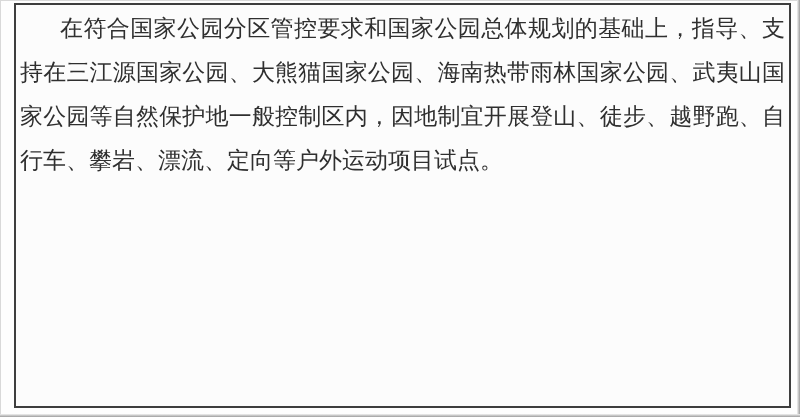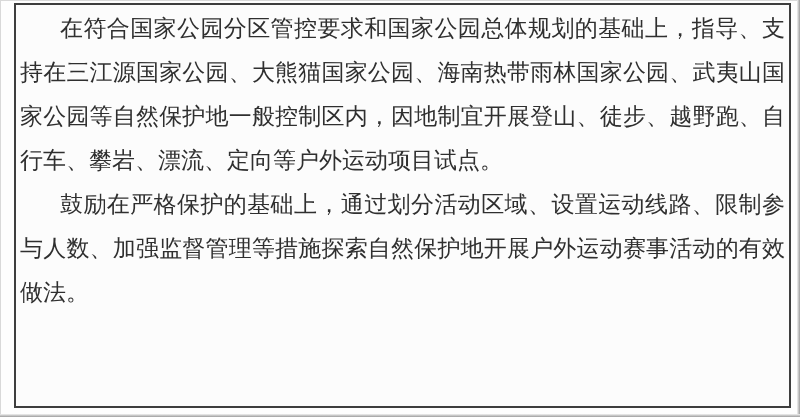--- a/index.html
+++ b/index.html
@@ -76,16 +76,15 @@
 
 <div class="stage">
   <div class="edge-top"></div>
   <div class="edge-left"></div>
   <div class="edge-right"></div>
   <div class="edge-bottom"></div>
 
   <div class="frame">
     <div class="content">
       <p>在符合国家公园分区管控要求和国家公园总体规划的基础上，指导、支持在三江源国家公园、大熊猫国家公园、海南热带雨林国家公园、武夷山国家公园等自然保护地一般控制区内，因地制宜开展登山、徒步、越野跑、自行车、攀岩、漂流、定向等户外运动项目试点。</p>
-      <p>鼓励在严格保护的基础上，通过划分活动区域、设置运动线路、限制参与人数、加强监督管理等措施探索自然保护地开展户外运动赛事活动的有效做法。</p>
     </div>
   </div>
 </div>
 
 </body></html>

